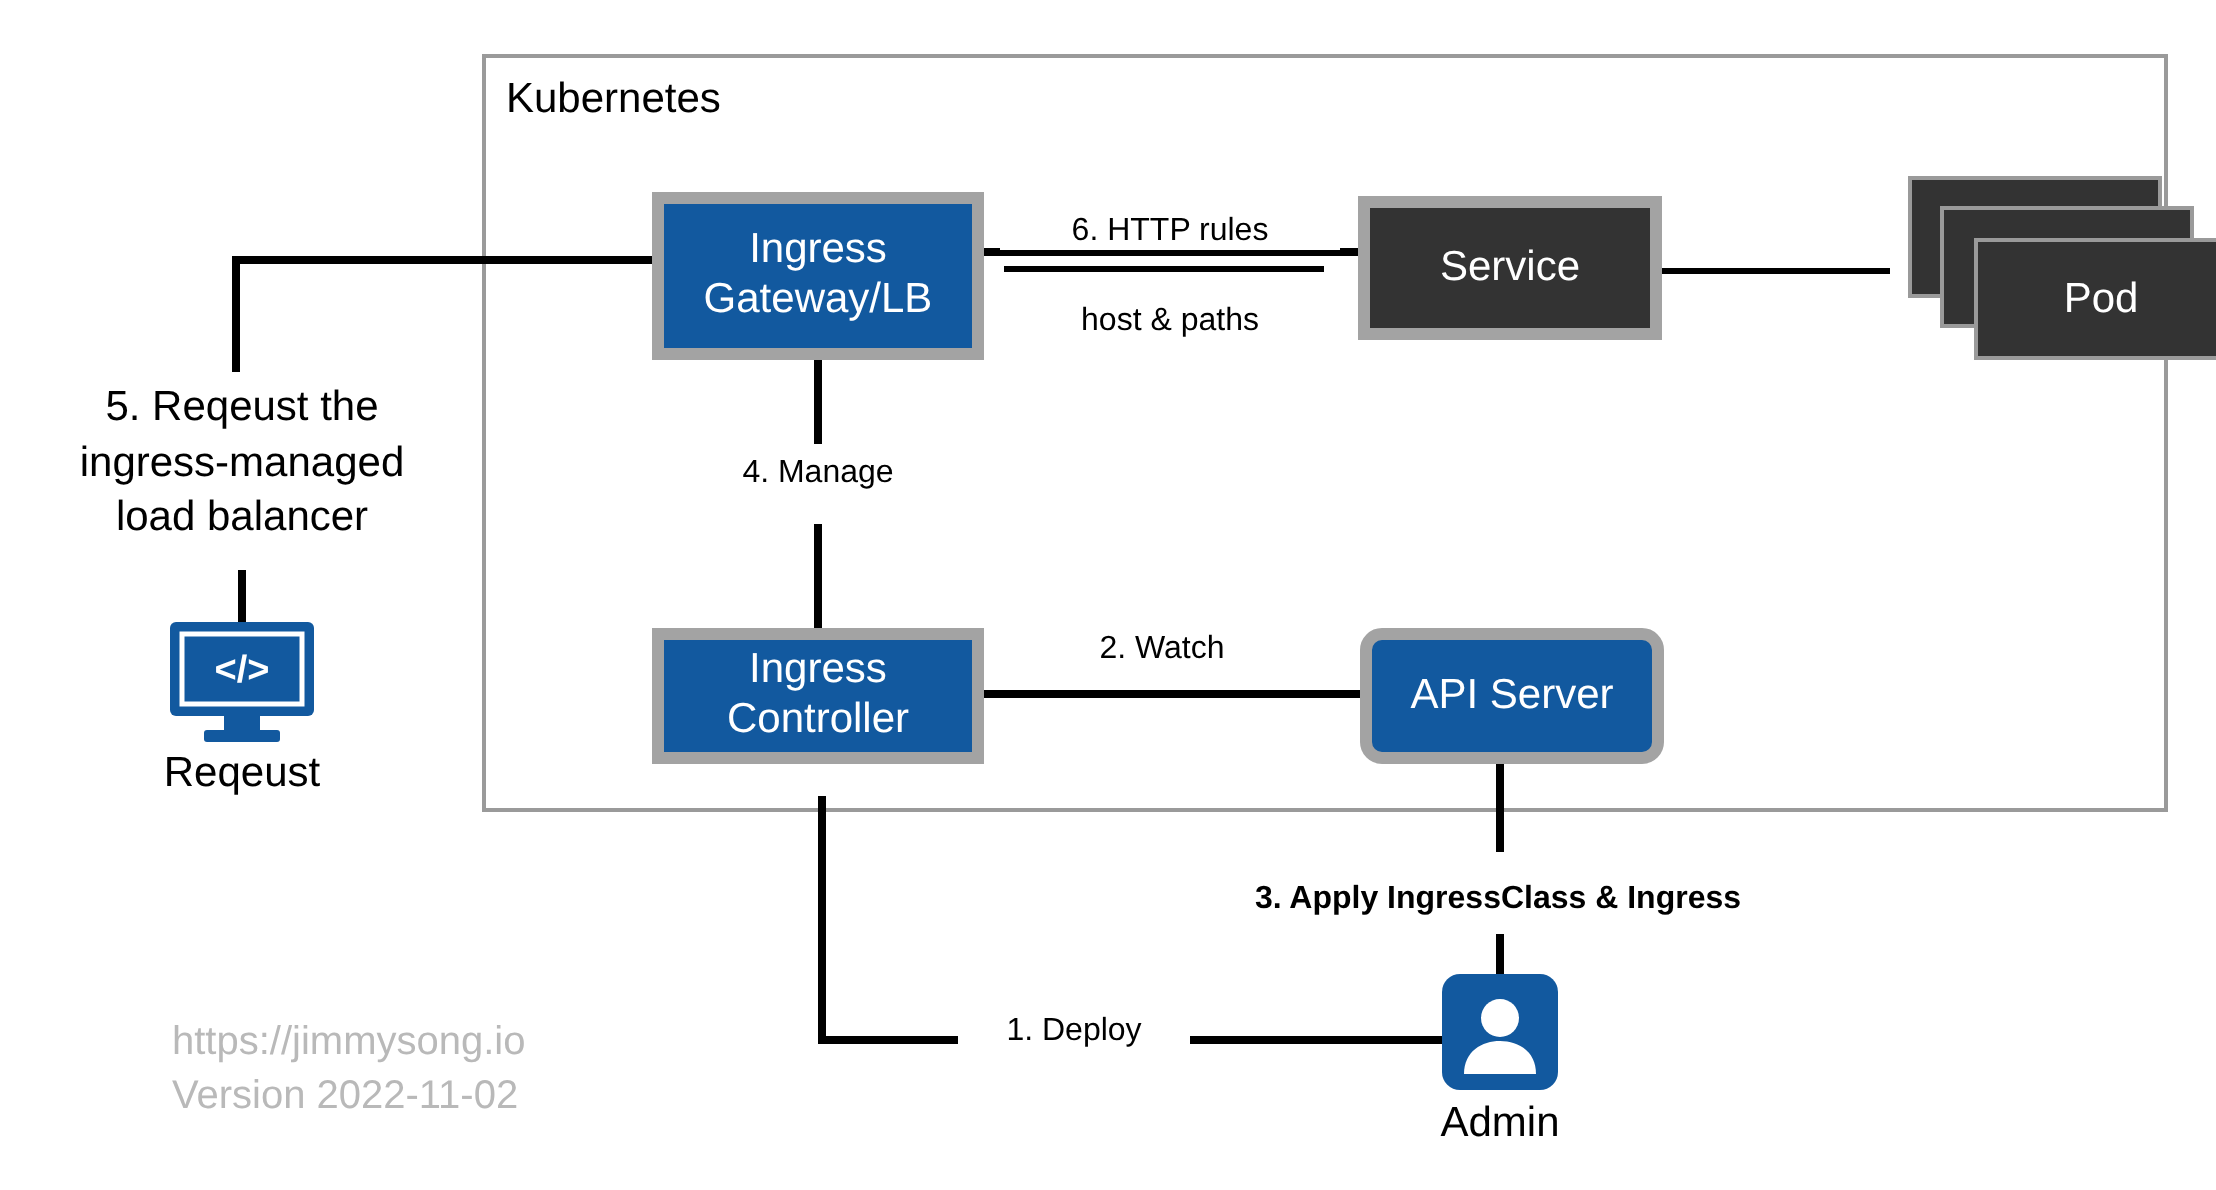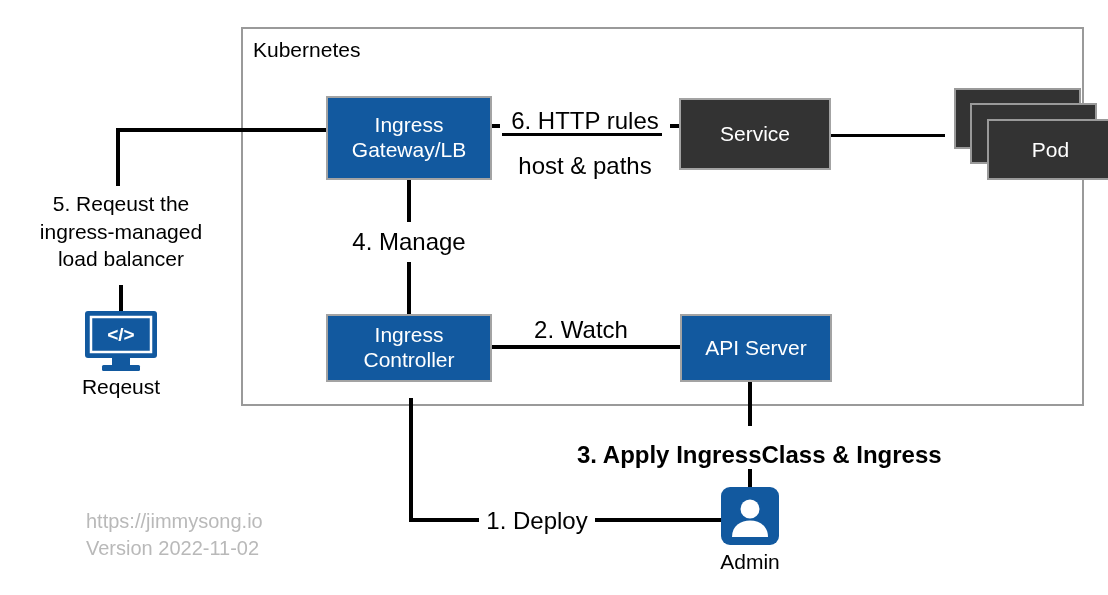--- a/index.html
+++ b/index.html
@@ -40,21 +40,21 @@
   .node {
     position: absolute;
     box-sizing: border-box;
     display: flex;
     align-items: center;
     justify-content: center;
     text-align: center;
     line-height: 1.18;
     color: #ffffff;
     font-size: 21px;
-    border: 2px solid #a3a3a3;
+    border: 6px solid #a3a3a3;
   }
   .node.blue { background: #12599f; }
   .node.dark { background: #333333; }
 
   
   .pod-stack {
     position: absolute;
     left: 930px;
     top: 88px;
     width: 160px;
@@ -85,21 +85,21 @@
   }
   .vline {
     position: absolute;
     width: 4px;
     background: #000000;
   }
 
   
   .edge-label {
     position: absolute;
-    font-size: 24px;
+    font-size: 16px;
     color: #000000;
     white-space: nowrap;
     background: #ffffff;
     text-align: center;
   }
   .label-rule {
     position: absolute;
     height: 3px;
     background: #000000;
   }
@@ -210,21 +210,21 @@
     </div>
   </div>
 
   <div class="node blue" style="left:326px; top:314px; width:166px; height:68px;">
     <div>
       <div>Ingress</div>
       <div>Controller</div>
     </div>
   </div>
 
-  <div class="node blue" style="left:680px; top:314px; width:152px; height:68px;">
+  <div class="node blue" style="left:680px; top:314px; width:152px; height:68px;border-radius:11px;">
     <span>API Server</span>
   </div>
 
   <div class="edge-label" style="left:500px; top:107px; width:166px; padding:0 2px;">6. HTTP rules</div>
   <div class="label-rule" style="left:502px; top:133px; width:160px;"></div>
   <div class="edge-label" style="left:500px; top:136px; width:166px; padding:16px 2px;">host &amp; paths</div>
 
   <div class="edge-label" style="left:345px; top:228px; width:128px;">4. Manage</div>
 
   <div class="edge-label" style="left:524px; top:316px; width:114px;text-align:center;">2. Watch</div>

